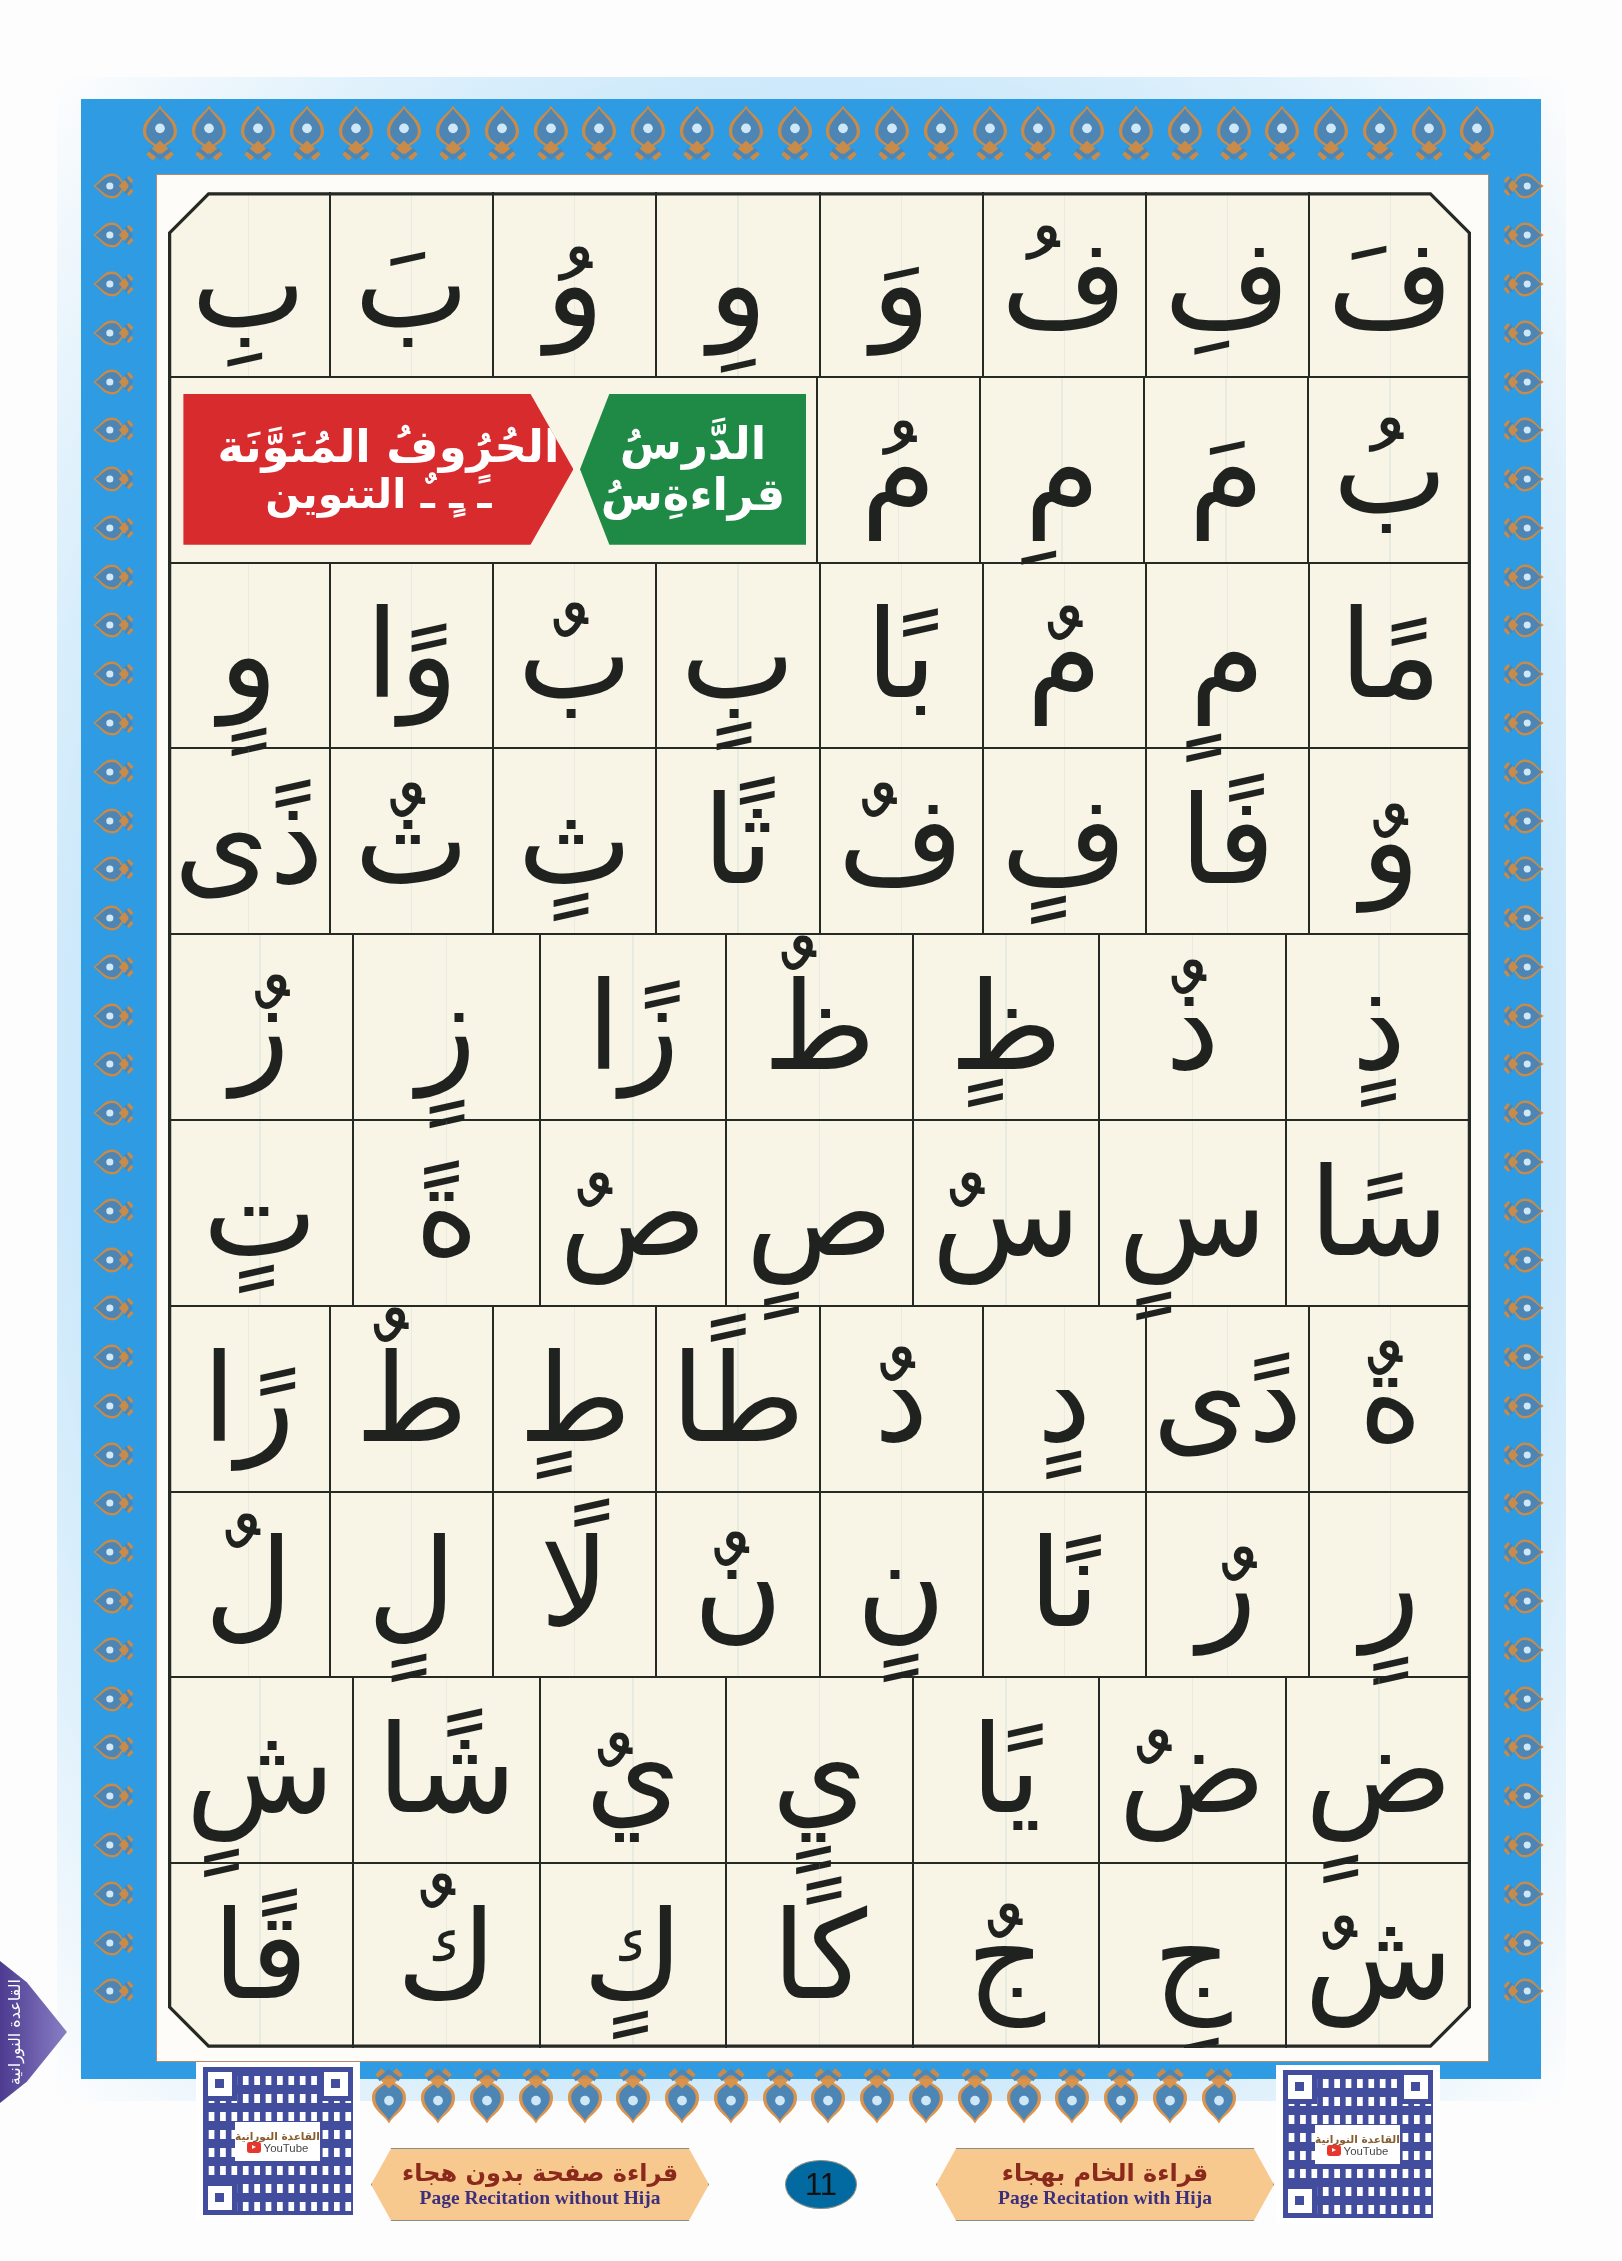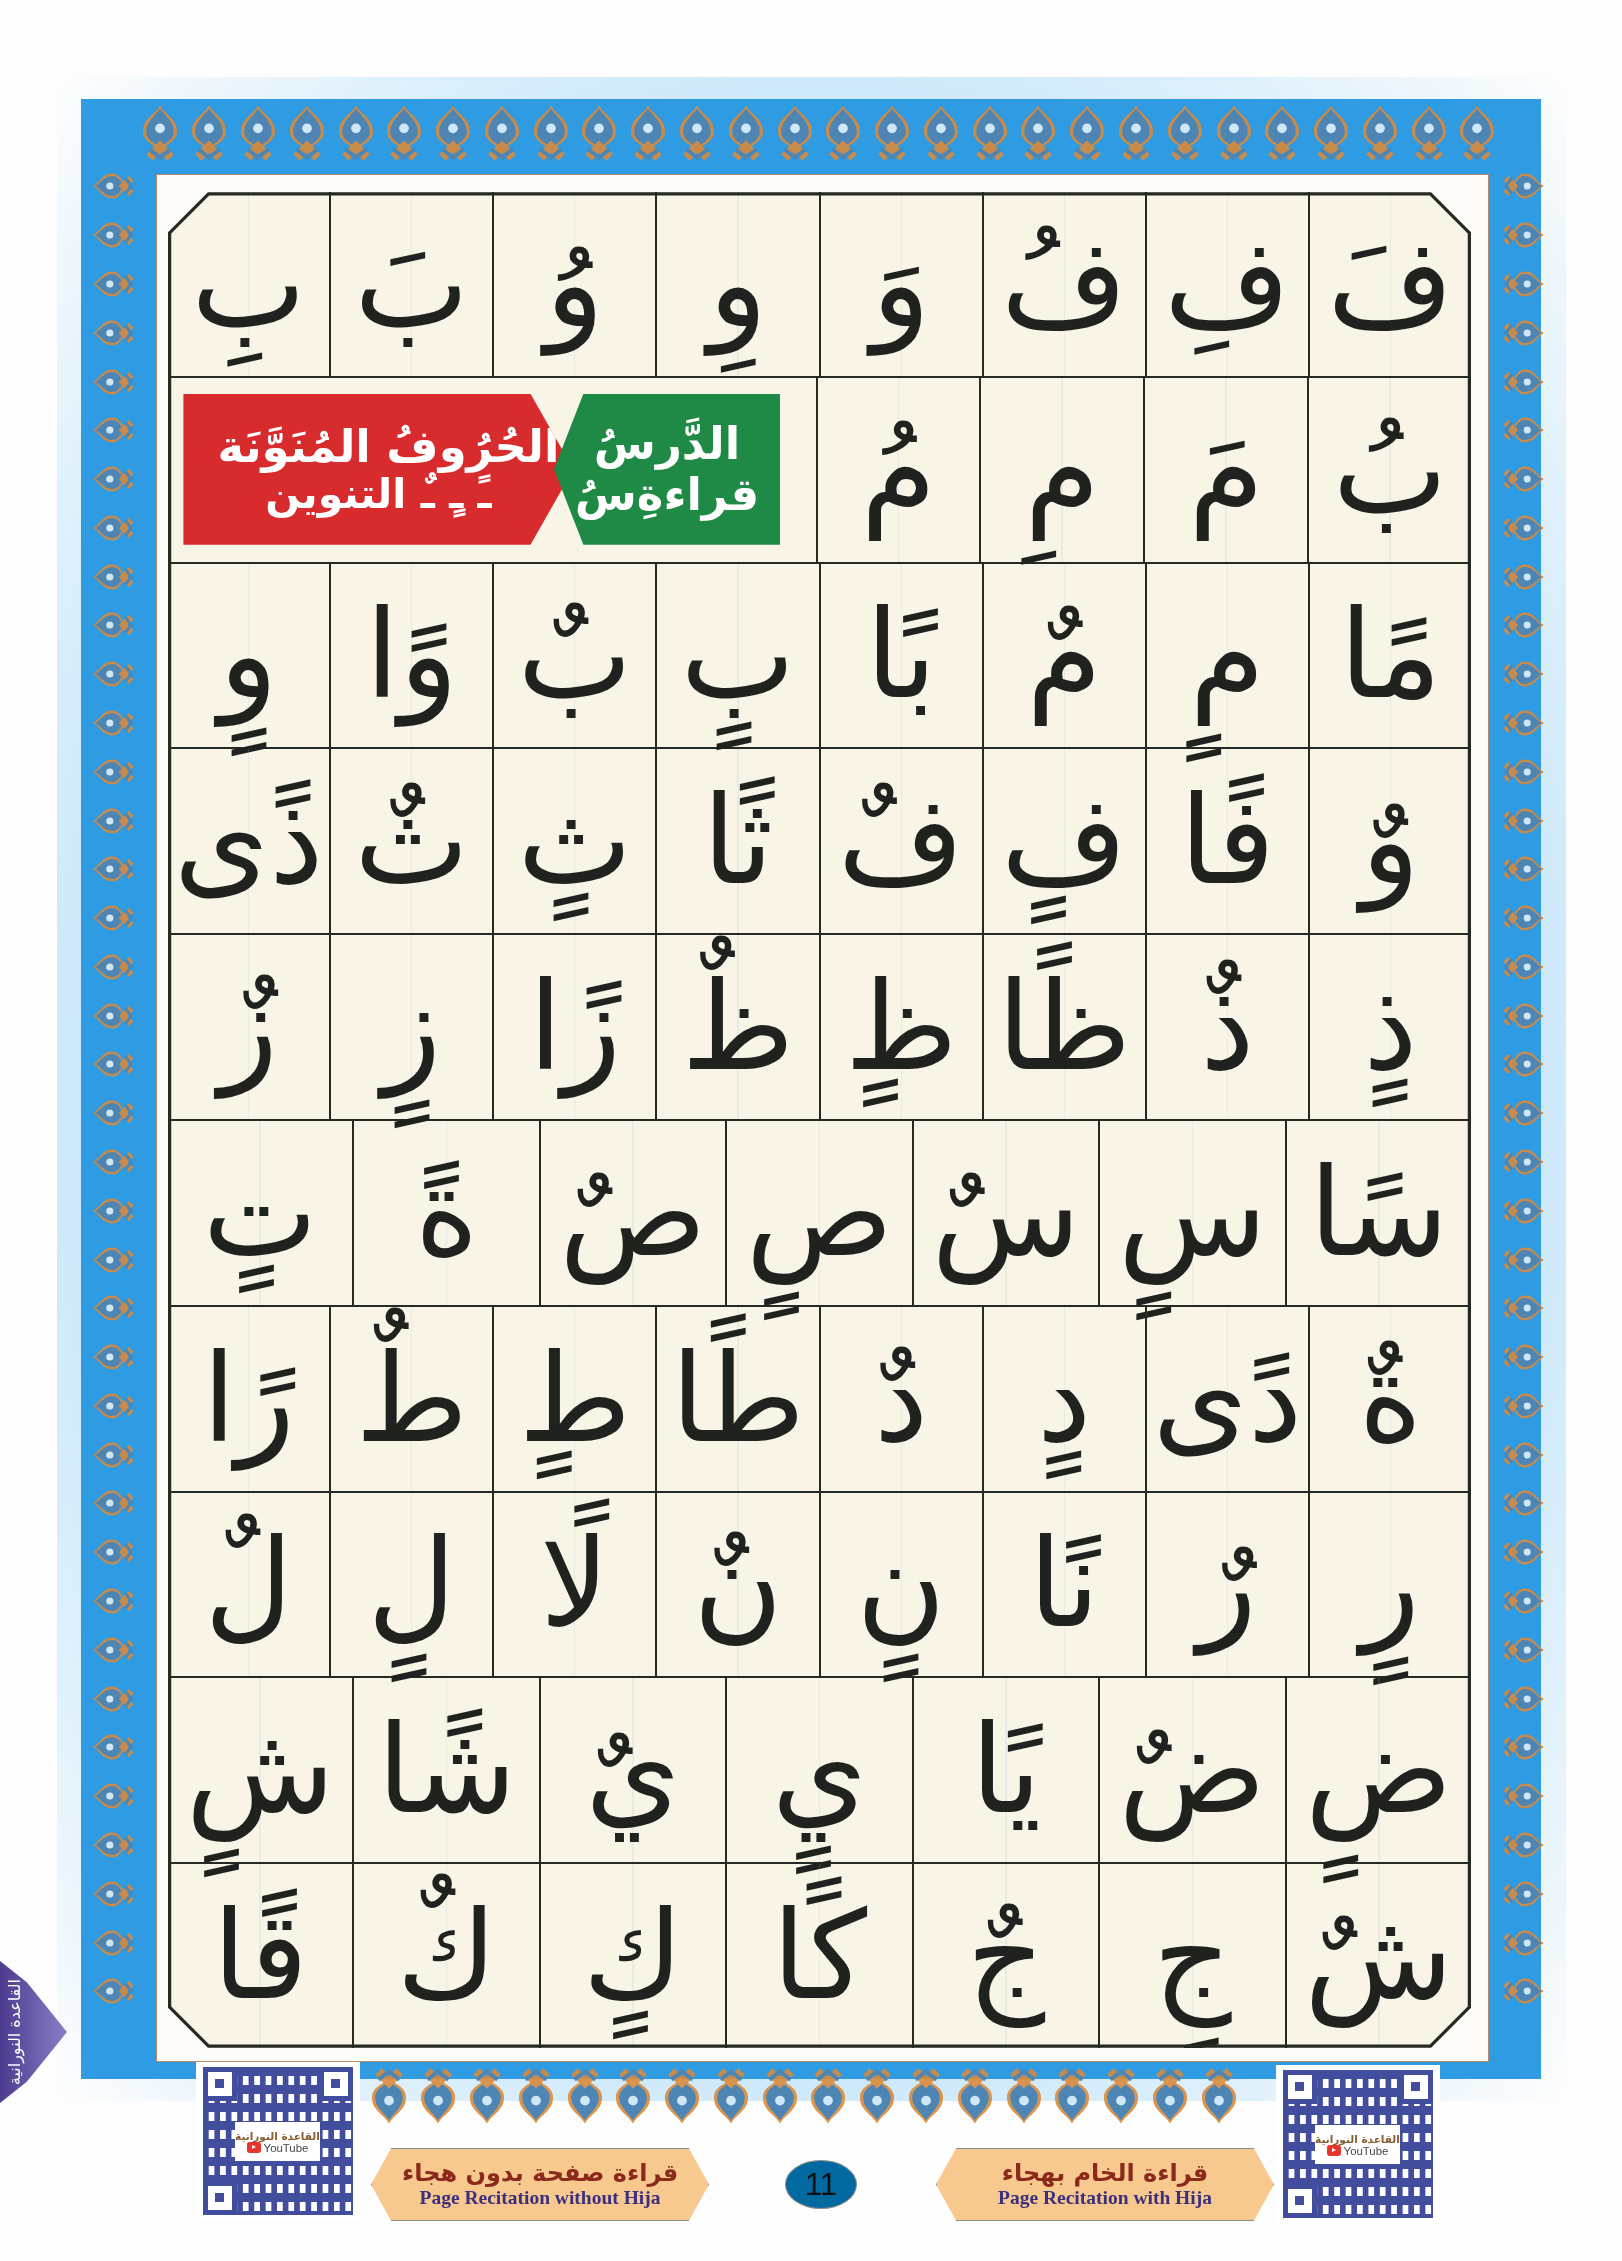--- a/index.html
+++ b/index.html
@@ -56,21 +56,21 @@
   .wide { flex:4; border-left:none; background-image:none; }
   .banner-wrap { position:absolute; inset:0; }
   .banner-red {
     position:absolute; left:15.4px; top:16px; width:390px; height:151px;
     background:#d82b2e;
     clip-path:polygon(0 0, 89% 0, 100% 50%, 89% 100%, 0 100%);
     display:flex; flex-direction:column; align-items:center; justify-content:center;
     color:#fff; font-weight:bold; direction:rtl; text-align:center;
   }
   .banner-green {
-    position:absolute; left:386px; top:16px; width:226px; height:151px;
+    position:absolute; left:412px; top:16px; width:226px; height:151px;
     background:#1f8a45;
     clip-path:polygon(0 50%, 13% 0, 100% 0, 100% 100%, 13% 100%);
     display:flex; flex-direction:column; align-items:center; justify-content:center;
     color:#fff; font-weight:bold; direction:rtl;
   }
   .banner-red .l1 { font-size:45px; line-height:1.1;margin-left:20px; }
   .banner-red .l2 { font-size:41px; line-height:1.1; display:flex; gap:14.6px; align-items:center; }
   .banner-green .l1, .banner-green .l2 { font-size:45px; line-height:1.15; }
 
   
@@ -1224,23 +1224,20 @@
         <div class="cell">
           <span class="letter">ذ<span style="color:#8d3a94">ً</span>ى</span>
         </div>
       </div>
       <div class="row">
         <div class="cell">
           <span class="letter">ذ<span style="color:#8d3a94">ٍ</span></span>
         </div>
         <div class="cell">
           <span class="letter">ذ<span style="color:#8d3a94">ٌ</span></span>
-        </div>
-        <div class="cell">
-          <span class="letter">ظ<span style="color:#8d3a94">ً</span>ا</span>
         </div>
         <div class="cell">
           <span class="letter">ظ<span style="color:#8d3a94">ٍ</span></span>
         </div>
         <div class="cell">
           <span class="letter">ظ<span style="color:#8d3a94">ٌ</span></span>
         </div>
         <div class="cell">
           <span class="letter">ز<span style="color:#8d3a94">ً</span>ا</span>
         </div>

